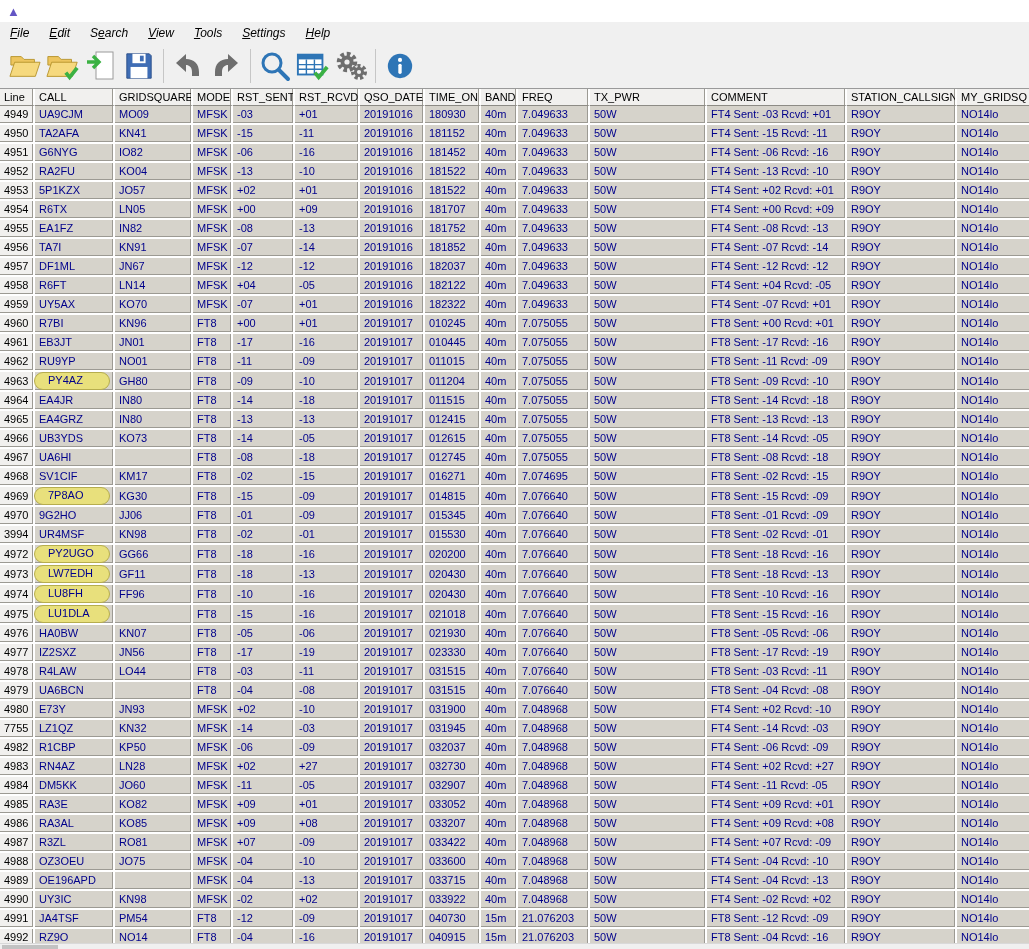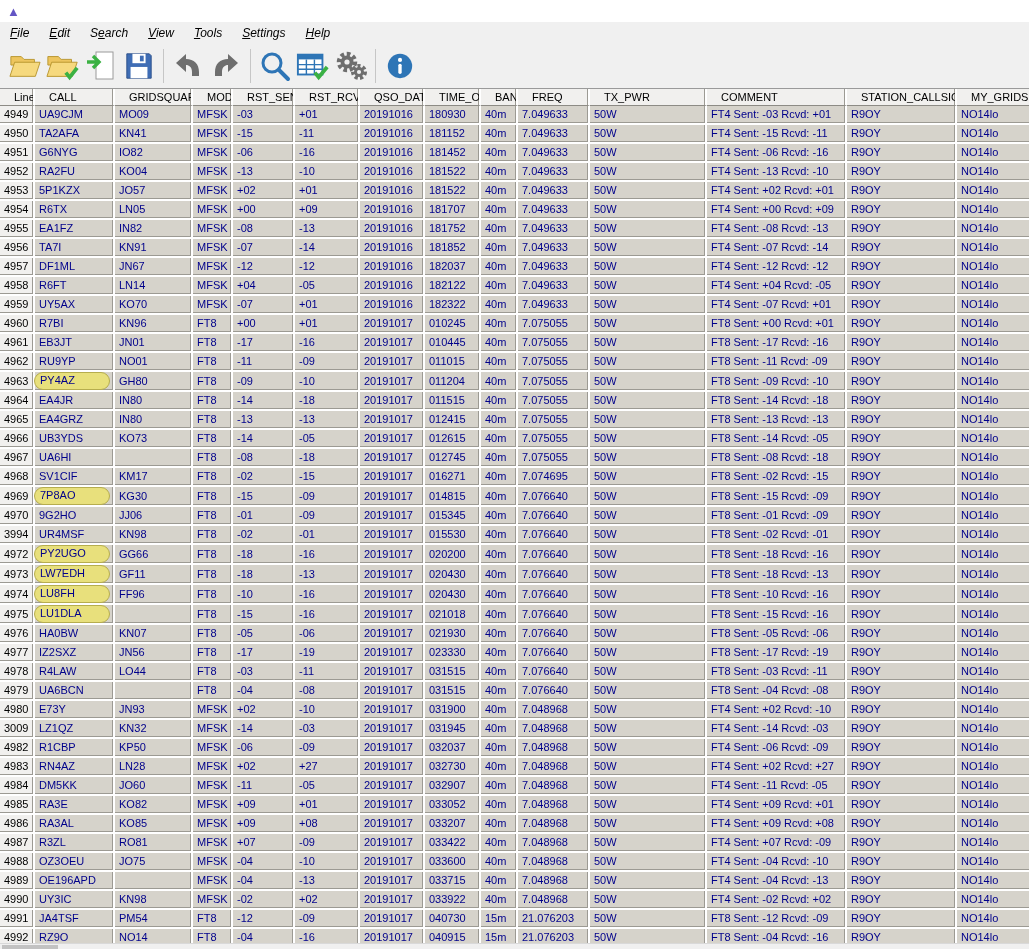--- a/index.html
+++ b/index.html
@@ -23,28 +23,28 @@
              padding-left:6px; }
   .tbtn { width:38px; height:36px; display:flex; align-items:center; justify-content:center;
           border:1px solid transparent; background:transparent; }
   .tsep { width:1px; height:34px; background:#c6c6c6; margin:0 5px; }
 
   
   .grid { position:absolute; top:88px; left:0; width:1029px; height:861px; overflow:hidden;
           background:#fff; border-top:1px solid #9a9a9a; }
   table { border-collapse:separate; border-spacing:0; table-layout:fixed; width:1037px; }
   th { height:17px; background:#f1f0ee; color:#000; font-weight:normal; font-size:11px;
-       text-align:left; padding:0 14px; border-right:2px solid #fff; border-bottom:1px solid #8d8b85;
+       text-align:left; padding:0 4px; border-right:2px solid #fff; border-bottom:1px solid #8d8b85;
        box-shadow: inset -1px 0 0 #9c9a93; white-space:nowrap; overflow:hidden; }
   td { height:19px; background:#d6d3cb; color:#00008b; font-size:11px; line-height:15px;
        padding:0 4px; border-right:2px solid #fff; border-bottom:2px solid #fff;
        box-shadow: inset -1px -1px 0 #9c9a93; white-space:nowrap; overflow:visible; }
   td.line { background:#f1f0ee; color:#000;margin-left:24px; }
   tr.empty td { color:transparent; }
-  .hl { display:inline-block; min-width:76px; margin-left:-5px; padding:0 8px 1px 5px;
+  .hl { display:inline-block; min-width:76px; margin-left:-5px; padding:0 8px 1px 13px;
         background:#e8e07c; border:1px solid #b6ad4e; border-radius:9px; color:#00008b; }
 
   
   .hscroll { position:absolute; left:0; bottom:0; width:1029px; height:6px;
              background:#f0f0f0; border-top:1px solid #d9d9d9; }
   .hthumb { position:absolute; left:2px; top:1px; width:56px; height:4px; background:#c2c2c2; }
 
   svg { display:block; }
 </style>
 </head>
@@ -703,21 +703,21 @@
             <td>20191017</td>
             <td>031900</td>
             <td>40m</td>
             <td>7.048968</td>
             <td>50W</td>
             <td>FT4 Sent: +02 Rcvd: -10</td>
             <td>R9OY</td>
             <td>NO14lo</td>
           </tr>
           <tr>
-            <td class="line">3009</td>
+            <td class="line">7755</td>
             <td>LZ1QZ</td>
             <td>KN32</td>
             <td>MFSK</td>
             <td>-14</td>
             <td>-03</td>
             <td>20191017</td>
             <td>031945</td>
             <td>40m</td>
             <td>7.048968</td>
             <td>50W</td>

